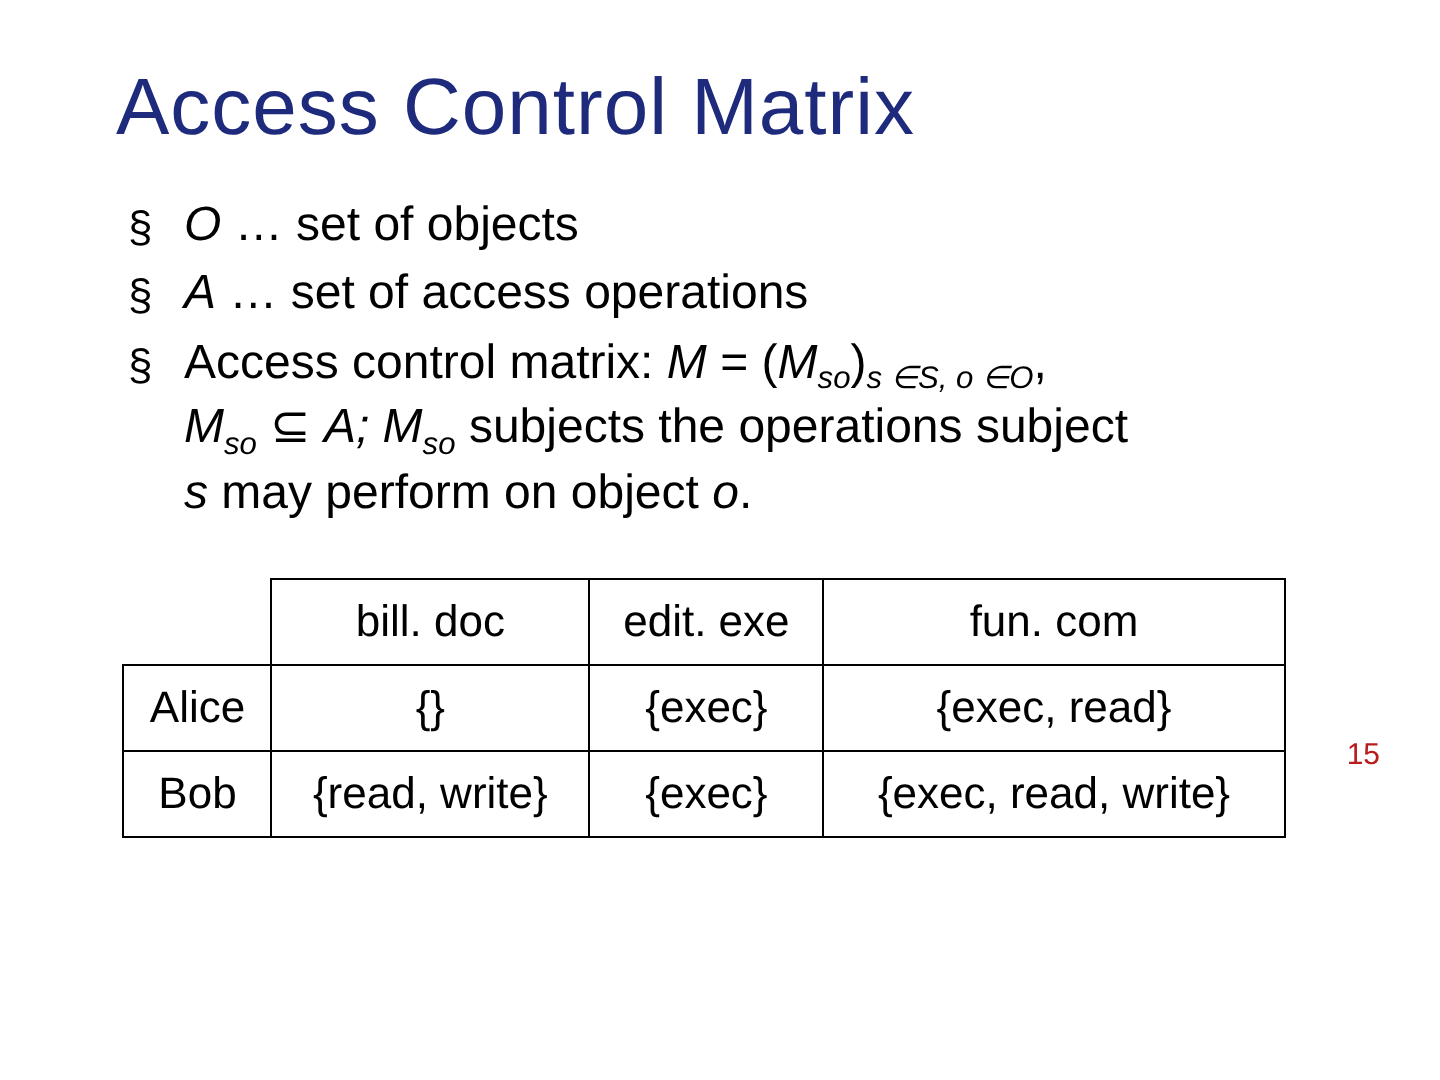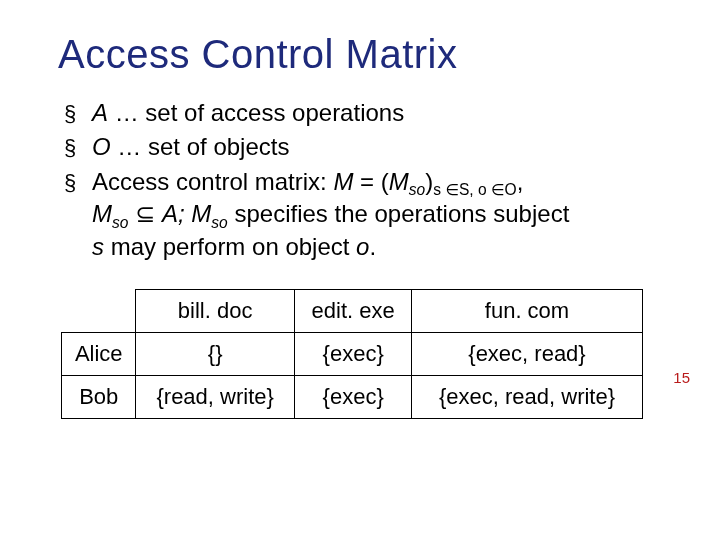--- a/index.html
+++ b/index.html
@@ -40,21 +40,21 @@
   }
   ul.bullets li::before {
     content: "§";
     position: absolute;
     left: 0;
     top: 2px;
     font-size: 22px;
   }
   .ital { font-style: italic; }
   sub.subtxt { font-size: 0.65em; font-style: italic; vertical-align: baseline; position: relative; top: 0.35em; text-align: center; }
-  sub.subup { font-size: 0.65em; vertical-align: baseline; position: relative; top: 0.35em; }
+  sub.subup { font-size: 0.65em; font-style: italic; vertical-align: baseline; position: relative; top: 0.35em; }
 
   table.matrix {
     border-collapse: collapse;
     width: 92%;
     margin: 10px auto 0 auto;
   }
   table.matrix th, table.matrix td {
     border: 1px solid #000;
     text-align: center;
     font-size: 22px;
@@ -77,31 +77,31 @@
 </style>
 </head>
 <body>
 
 <div class="slide">
 
   <h1 class="title">Access Control Matrix</h1>
 
   <ul class="bullets">
     <li>
-      <span class="ital">A</span><span> … set of access operations</span>
+      <span class="ital">O</span><span> … set of objects</span>
     </li>
     <li>
-      <span class="ital">O</span><span> … set of objects</span>
+      <span class="ital">A</span><span> … set of access operations</span>
     </li>
     <li>
       <span>Access control matrix: </span>
       <span class="ital">M</span>
       <span> = (</span><span class="ital">M</span><sub class="subtxt">so</sub><span>)</span><sub class="subup">s ∈S, o ∈O</sub><span>,</span>
       <br>
-      <span class="ital">M</span><sub class="subtxt">so</sub><span> ⊆ </span><span class="ital">A;</span><span>  </span><span class="ital">M</span><sub class="subtxt">so</sub><span> specifies the operations subject </span>
+      <span class="ital">M</span><sub class="subtxt">so</sub><span> ⊆ </span><span class="ital">A;</span><span>  </span><span class="ital">M</span><sub class="subtxt">so</sub><span> subjects the operations subject </span>
       <br>
       <span class="ital">s</span><span> may perform on object </span><span class="ital">o</span><span>.</span>
     </li>
   </ul>
 
   <table class="matrix">
     <tbody>
         <tr>
       <th class="corner"></th>
       <th>bill. doc</th>

